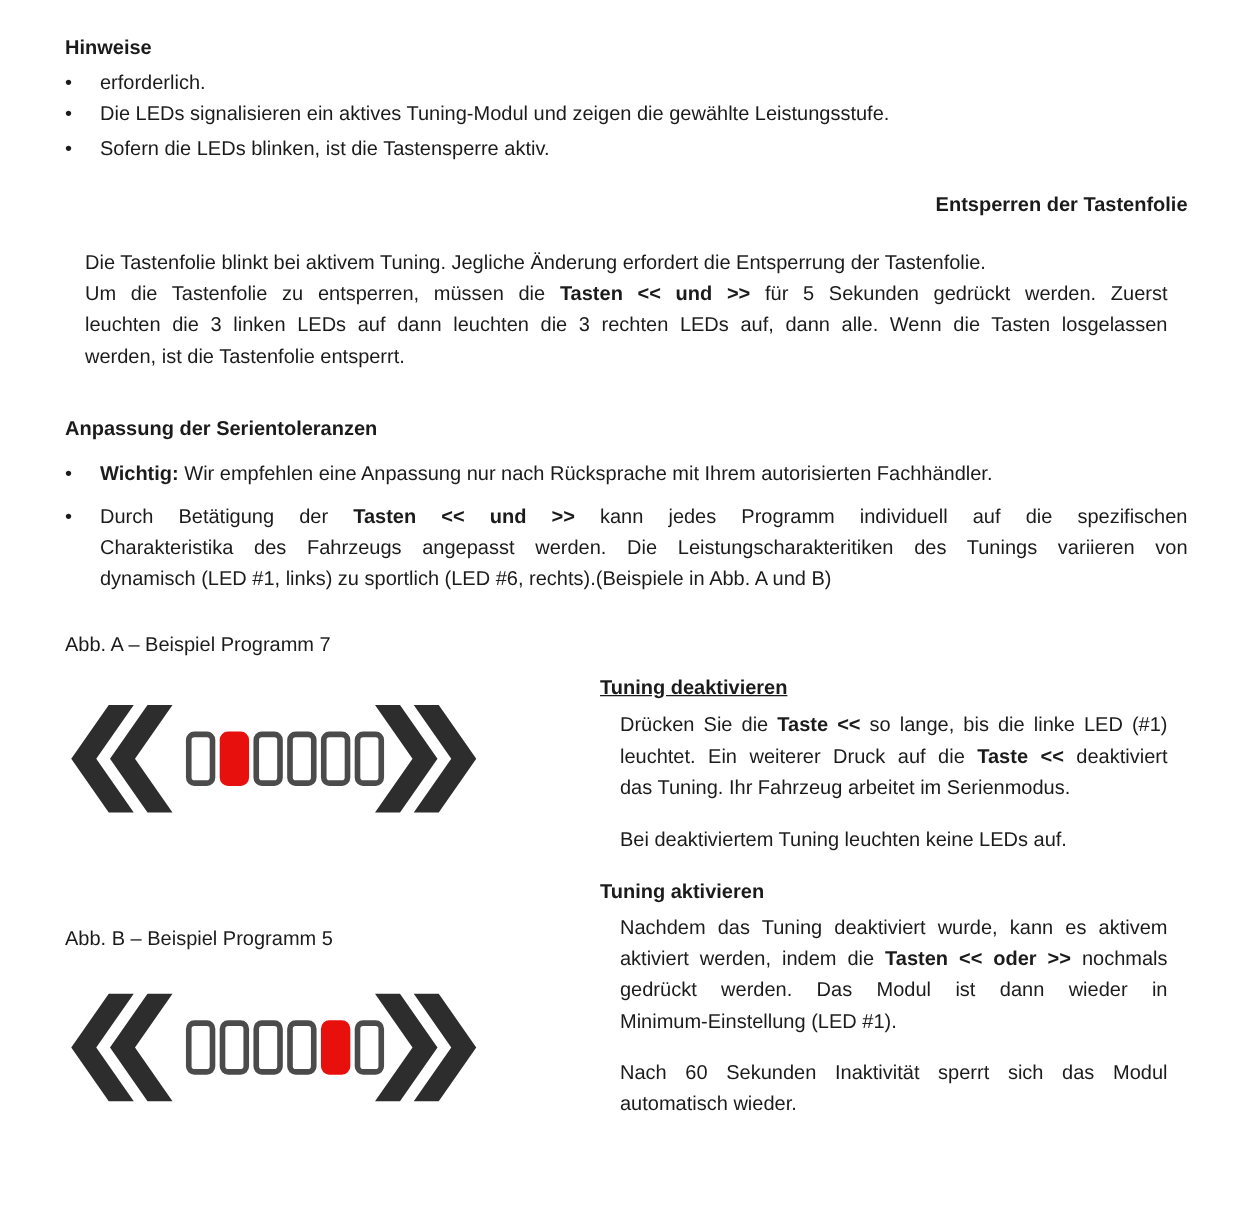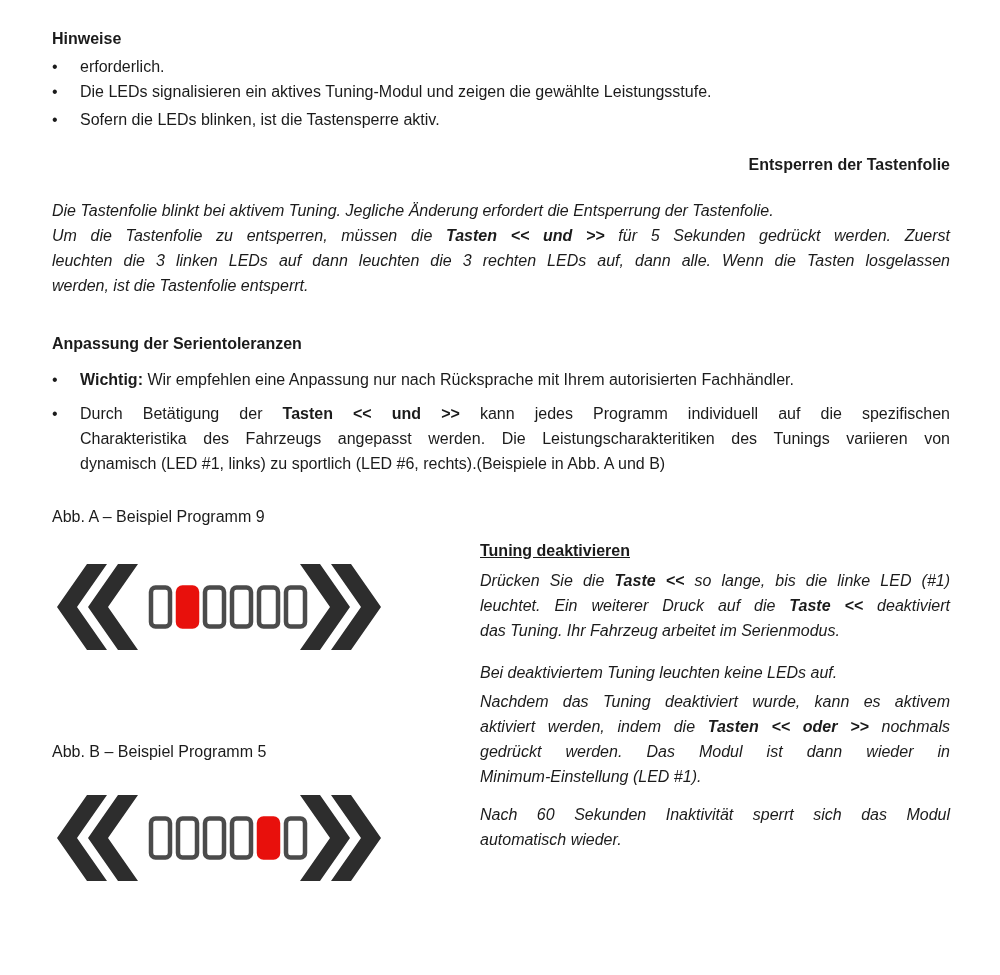--- a/index.html
+++ b/index.html
@@ -8,21 +8,21 @@
     background: #ffffff;
     font-family: "Liberation Sans", "DejaVu Sans", sans-serif;
     font-size: 16px; line-height: 25px;
     color: #1b1b1b;
     overflow: hidden;
   }
   .page { padding: 26px 50px 0 52px; }
   h3 {
     margin: 0; font-size: 16px; line-height: 25px; font-weight: bold;
   }
-  .para { margin: 0; font-style: italic; }
+  .para { margin: 16px; }
   .line { display: block; }
   .line.j { text-align: justify; text-align-last: justify; }
   b { font-weight: bold; }
 
   
   .bullet { display: flex; }
   .marker { flex: none; width: 28px; }
   .btext { flex: 1; min-width: 0; }
   .b-h1 { margin-top: 3px; }
   .b-h2 { margin-top: 0; }
@@ -105,21 +105,21 @@
           <div class="line j"><span>Durch Betätigung der </span><b>Tasten &lt;&lt; und &gt;&gt;</b><span> kann jedes Programm individuell auf die spezifischen</span></div>
           <div class="line j"><span>Charakteristika des Fahrzeugs angepasst werden. Die Leistungscharakteritiken des Tunings variieren von</span></div>
           <div class="line"><span>dynamisch (LED #1, links) zu sportlich (LED #6, rechts).(Beispiele in Abb. A und B)</span></div>
         </div>
     </div>
   </section>
 
   <div class="columns">
 
     <div class="col-left">
-      <div class="fig-label">Abb. A – Beispiel Programm 9</div>
+      <div class="fig-label">Abb. A – Beispiel Programm 7</div>
       <svg class="led-figure fig-a" viewBox="0 0 330 90">
         <g>
           <polygon class="chev" points="33,2 53,2 23,45 53,88 33,88 3,45" fill="#2d2d2d"></polygon>
           <polygon class="chev" points="64,2 84,2 54,45 84,88 64,88 34,45" fill="#2d2d2d"></polygon>
         </g>
         <g class="led-row">
             <rect x="97" y="25.5" width="19" height="39" rx="4.5" fill="#ffffff" stroke="#4b4b4b" stroke-width="4.5"></rect>
             <rect x="124" y="25.5" width="19" height="39" rx="4.5" fill="#e8100c" stroke="#e8100c" stroke-width="4.5"></rect>
             <rect x="151" y="25.5" width="19" height="39" rx="4.5" fill="#ffffff" stroke="#4b4b4b" stroke-width="4.5"></rect>
             <rect x="178" y="25.5" width="19" height="39" rx="4.5" fill="#ffffff" stroke="#4b4b4b" stroke-width="4.5"></rect>
@@ -156,20 +156,21 @@
     <div class="col-right">
       <h3 class="rh1">Tuning deaktivieren</h3>
       <div class="para rp1">
           <div class="line j"><span>Drücken Sie die </span><b>Taste &lt;&lt;</b><span> so lange, bis die linke LED (#1)</span></div>
           <div class="line j"><span>leuchtet. Ein weiterer Druck auf die </span><b>Taste &lt;&lt;</b><span> deaktiviert</span></div>
           <div class="line"><span>das Tuning. Ihr Fahrzeug arbeitet im Serienmodus.</span></div>
         </div>
       <div class="para rp2">
           <div class="line"><span>Bei deaktiviertem Tuning leuchten keine LEDs auf.</span></div>
         </div>
+      <h3 class="rh2">Tuning aktivieren</h3>
       <div class="para rp3">
           <div class="line j"><span>Nachdem das Tuning deaktiviert wurde, kann es aktivem</span></div>
           <div class="line j"><span>aktiviert werden, indem die </span><b>Tasten &lt;&lt; oder &gt;&gt;</b><span> nochmals</span></div>
           <div class="line j"><span>gedrückt werden. Das Modul ist dann wieder in</span></div>
           <div class="line"><span>Minimum-Einstellung (LED #1).</span></div>
         </div>
       <div class="para rp4">
           <div class="line j"><span>Nach 60 Sekunden Inaktivität sperrt sich das Modul</span></div>
           <div class="line"><span>automatisch wieder.</span></div>
         </div>

